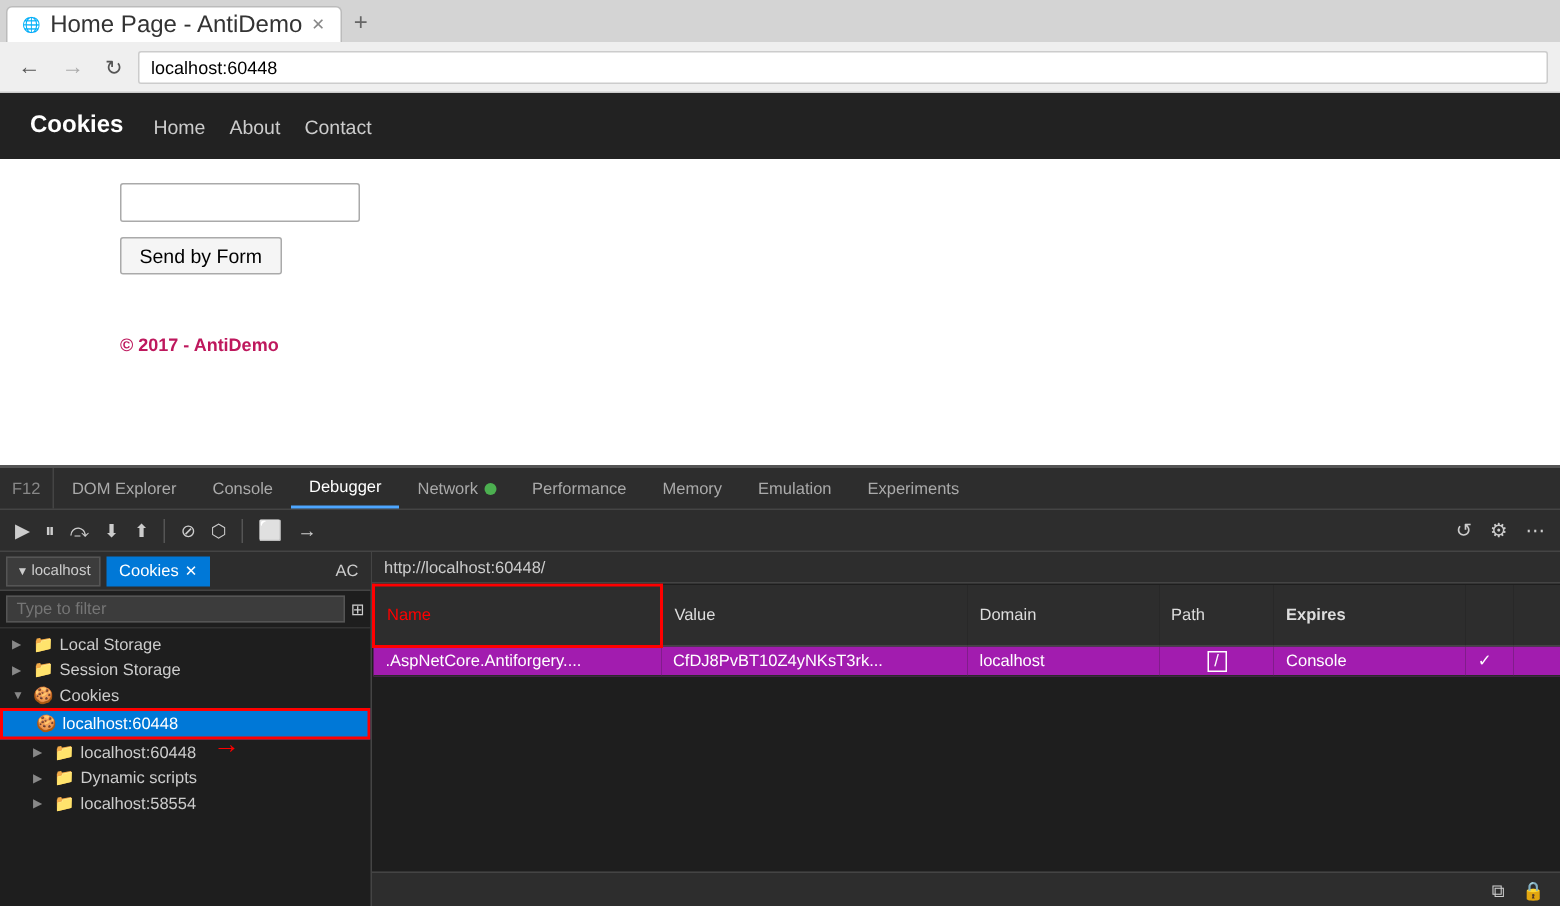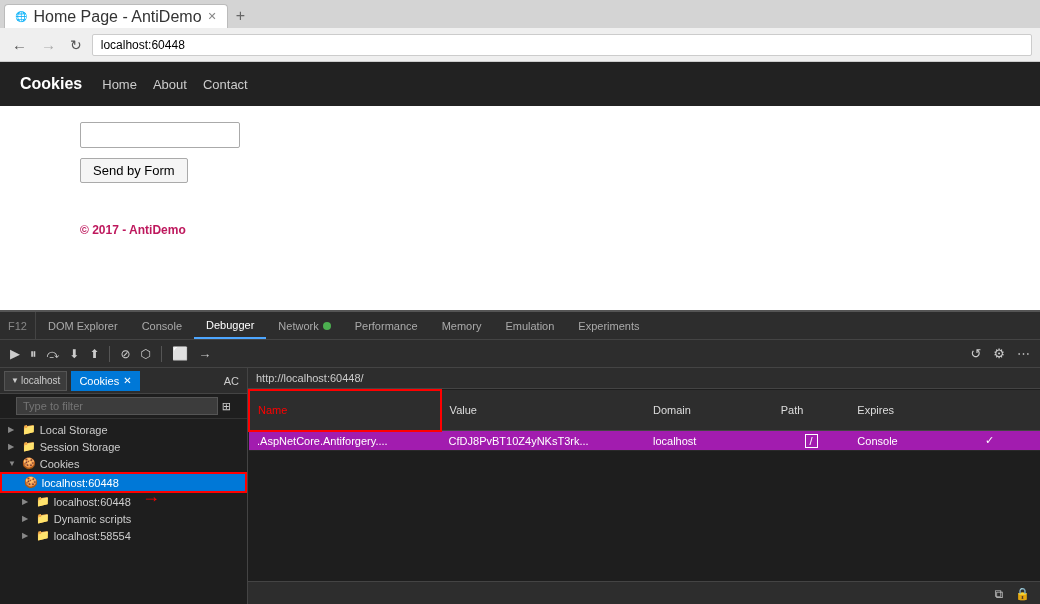--- a/index.html
+++ b/index.html
@@ -90,21 +90,21 @@
           <span style="font-size:8px;">▼</span>
           <span>localhost</span>
         </button>
         <div style="background:#0078d7; color:#fff; border:none; font-size:11px; padding:1px 8px; cursor:pointer; display:flex; align-items:center; gap:4px; height:20px;">
           <span>Cookies</span>
           <span style="font-size:10px; color:#fff; cursor:pointer;">✕</span>
         </div>
         <span style="color:#ccc; font-size:11px; padding:0 4px; margin-left:auto;">AC</span>
       </div>
 
-      <div style="padding:3px 16px; display:flex; align-items:center; gap:4px; border-bottom:1px solid #333;">
+      <div style="padding:3px 4px; display:flex; align-items:center; gap:4px; border-bottom:1px solid #333;">
         <input style="flex: 1 1 0%; background: rgb(60, 60, 60); border: 1px solid rgb(85, 85, 85); color: rgb(204, 204, 204); font-size: 11px; padding: 1px 6px; height: 18px;" placeholder="Type to filter">
         <button style="background:none; border:none; color:#ccc; cursor:pointer; font-size:11px;">⊞</button>
       </div>
 
       <div style="flex:1; overflow-y:auto; padding:2px 0;">
         <div style="display:flex; align-items:center; gap:4px; padding:2px 8px; cursor:pointer; font-size:11px; color:#ccc;">
           <span style="font-size:8px; color:#888; width:10px;">▶</span>
           <span style="font-size:11px;">📁</span>
           <span>Local Storage</span>
         </div>
@@ -150,21 +150,21 @@
       </div>
 
       <div style="flex:1; overflow:auto;">
         <table style="width:100%; border-collapse:collapse; font-size:11px;">
           <thead>
             <tr>
               <th style="background:#2d2d2d; color:#f00; padding:7px 8px; text-align:left; border-bottom:1px solid #444; font-weight:normal; border:2px solid red; width:150px;margin-top:32px;">Name</th>
               <th style="background:#2d2d2d; color:#ddd; padding:14px 8px; text-align:left; border-bottom:1px solid #444; font-weight:normal; width:160px;">Value</th>
               <th style="background:#2d2d2d; color:#ddd; padding:3px 8px; text-align:left; border-bottom:1px solid #444; font-weight:normal; width:100px;">Domain</th>
               <th style="background:#2d2d2d; color:#ddd; padding:3px 8px; text-align:left; border-bottom:1px solid #444; font-weight:normal; width:60px;">Path</th>
-              <th style="background:#2d2d2d; color:#ddd; padding:3px 8px; text-align:left; border-bottom:1px solid #444; font-weight:normal; width:100px;">Expires</th>
+              <th style="background:#2d2d2d; color:#ddd; padding:3px 8px; text-align:left; border-bottom:1px solid #444; font-weight:bold; width:100px;">Expires</th>
               <th style="background:#2d2d2d; color:#ddd; padding:3px 8px; text-align:left; border-bottom:1px solid #444; font-weight:normal; width:24px;"></th>
               <th style="background:#2d2d2d; color:#ddd; padding:3px 8px; text-align:left; border-bottom:1px solid #444; font-weight:normal; width:24px;"></th>
             </tr>
           </thead>
           <tbody>
             <tr style="background:#a21caf;">
               <td style="color:#fff; padding:3px 8px; border-bottom:1px solid #2a2a2a;">.AspNetCore.Antiforgery....</td>
               <td style="color:#fff; padding:3px 8px; border-bottom:1px solid #2a2a2a;">CfDJ8PvBT10Z4yNKsT3rk...</td>
               <td style="color:#fff; padding:3px 8px; border-bottom:1px solid #2a2a2a;">localhost</td>
               <td style="color:#fff; padding:3px 8px; border-bottom:1px solid #2a2a2a; text-align:center;">

